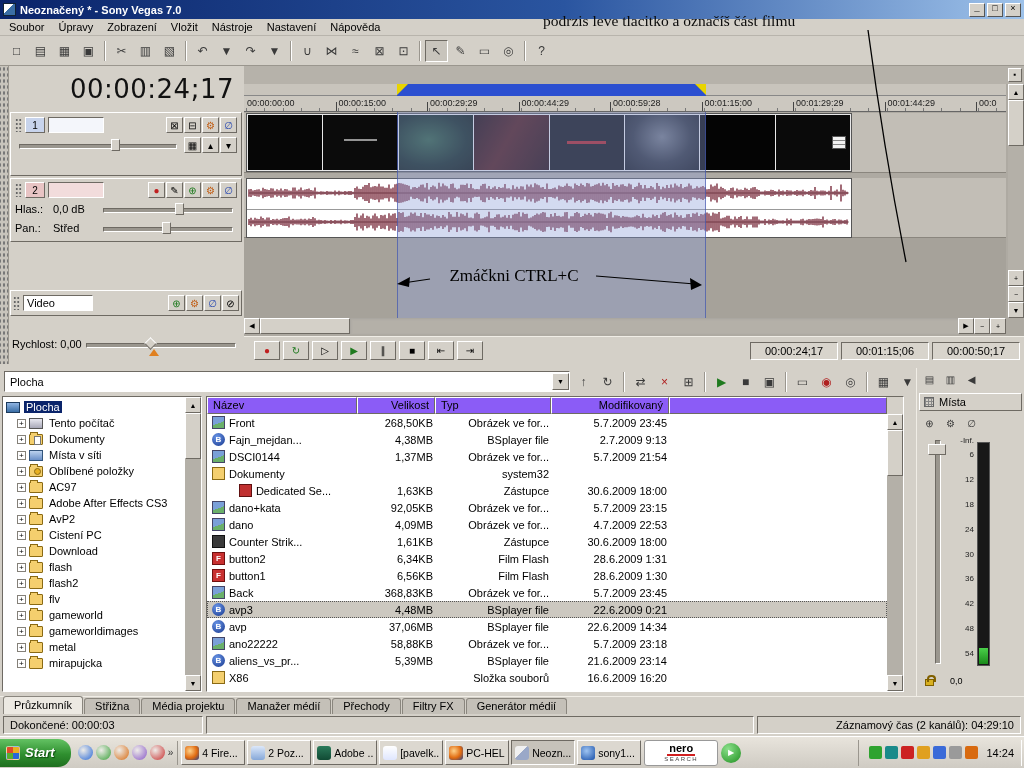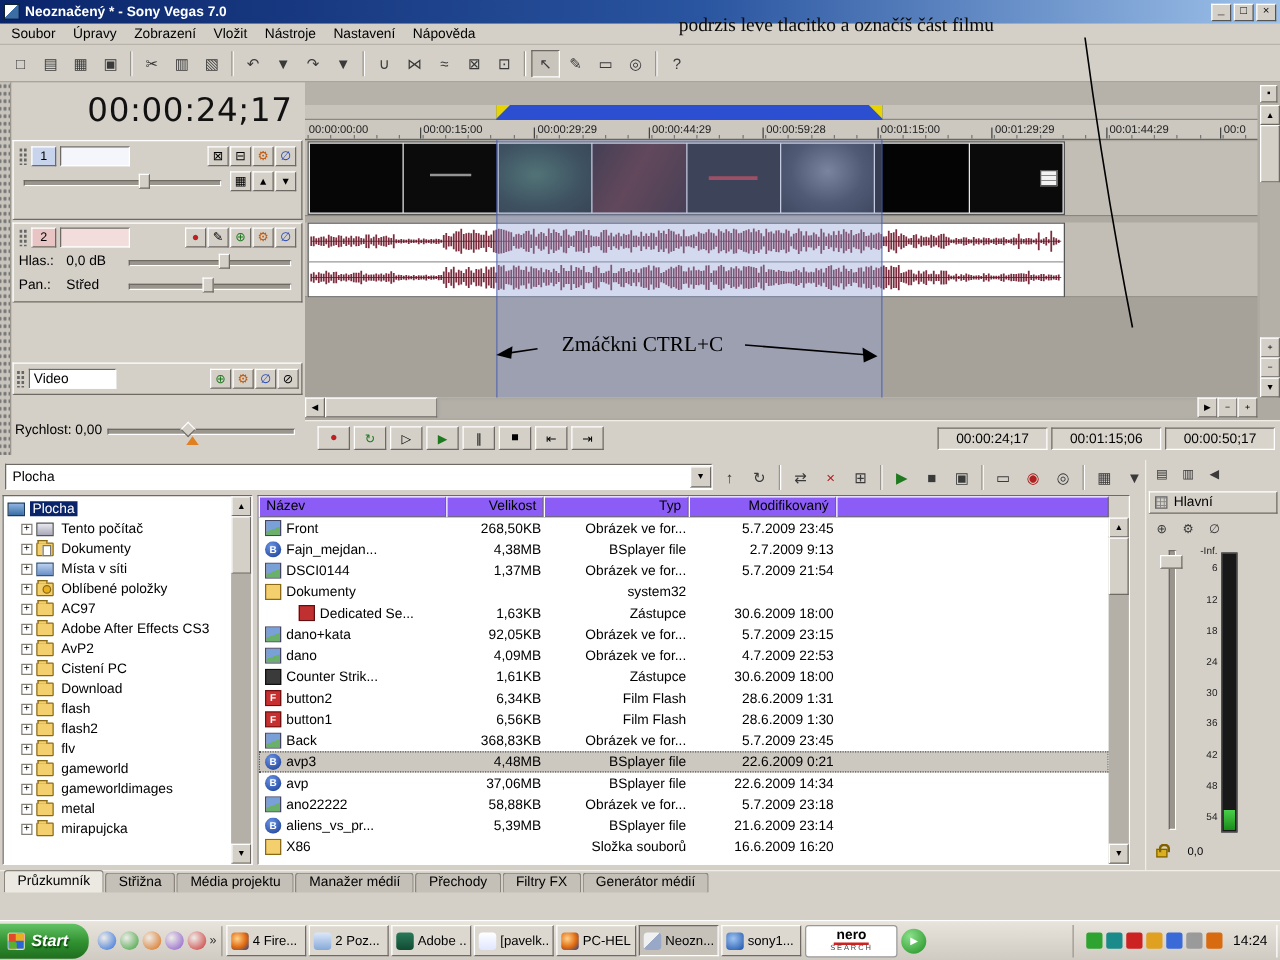--- a/index.html
+++ b/index.html
@@ -574,21 +574,21 @@
         <span class="sbtn">▲</span>
         <span class="vthumb"></span>
         <span class="vstrack"></span>
         <span class="sbtn">▼</span>
       </div>
     </div>
     <div class="filelist">
       <div class="fl-head" id="flhead">
           <span class="hcell" style="width: 150px; text-align: left;">Název</span>
           <span class="hcell" style="width: 78px; text-align: right;">Velikost</span>
-          <span class="hcell" style="width: 116px; text-align: right;">Typ</span>
+          <span class="hcell" style="width: 116px; ">Typ</span>
           <span class="hcell" style="width: 118px; text-align: right;">Modifikovaný</span>
           <span class="hcell" style="flex: 1 1 0%;"></span>
         </div>
       <div class="fl-body" id="flbody">
           <div class="frow">
             <span class="fcell fname" style="width: 150px;">
               <span class="fi fi-image"></span>
               <span>Front</span>
             </span>
             <span class="fcell" style="width: 78px; text-align: right;">268,50KB</span>
@@ -741,21 +741,21 @@
   </div>
 
   <div class="mixer">
     <div class="mx-top" id="mxtop">
         <span class="tbtn small">▤</span>
         <span class="tbtn small">▥</span>
         <span class="tbtn small">◀</span>
       </div>
     <div class="mx-title raised">
       <span class="mx-grid"></span>
-      <span>Hlavní</span>
+      <span>Místa</span>
     </div>
     <div class="mx-fx" id="mxfx">
         <span class="tbtn small">⊕</span>
         <span class="tbtn small">⚙</span>
         <span class="tbtn small">∅</span>
       </div>
     <div class="mx-fader">
       <div class="mx-slider">
           <span class="mx-thumb"></span>
         </div>
@@ -784,20 +784,25 @@
   <div class="tabsbar" id="tabsbar">
       <span class="tab active">Průzkumník</span>
       <span class="tab">Střižna</span>
       <span class="tab">Média projektu</span>
       <span class="tab">Manažer médií</span>
       <span class="tab">Přechody</span>
       <span class="tab">Filtry FX</span>
       <span class="tab">Generátor médií</span>
     </div>
 
+  <div class="statusbar">
+    <span class="scell" style="width:200px">Dokončené: 00:00:03</span>
+    <span class="scell mid"></span>
+    <span class="scell" style="width:264px;justify-content:flex-end">Záznamový čas (2 kanálů): 04:29:10</span>
+  </div>
 
   <div class="taskbar">
     <div class="startbtn">
       <span class="flag"></span>
       <span>Start</span>
     </div>
     <div class="qlaunch" id="qlaunch">
         <span class="qicon" style="background: radial-gradient(circle at 35% 35%, rgba(255, 255, 255, 0.5), rgb(42, 106, 216));"></span>
         <span class="qicon" style="background: radial-gradient(circle at 35% 35%, rgba(255, 255, 255, 0.5), rgb(56, 160, 56));"></span>
         <span class="qicon" style="background: radial-gradient(circle at 35% 35%, rgba(255, 255, 255, 0.5), rgb(216, 106, 16));"></span>

